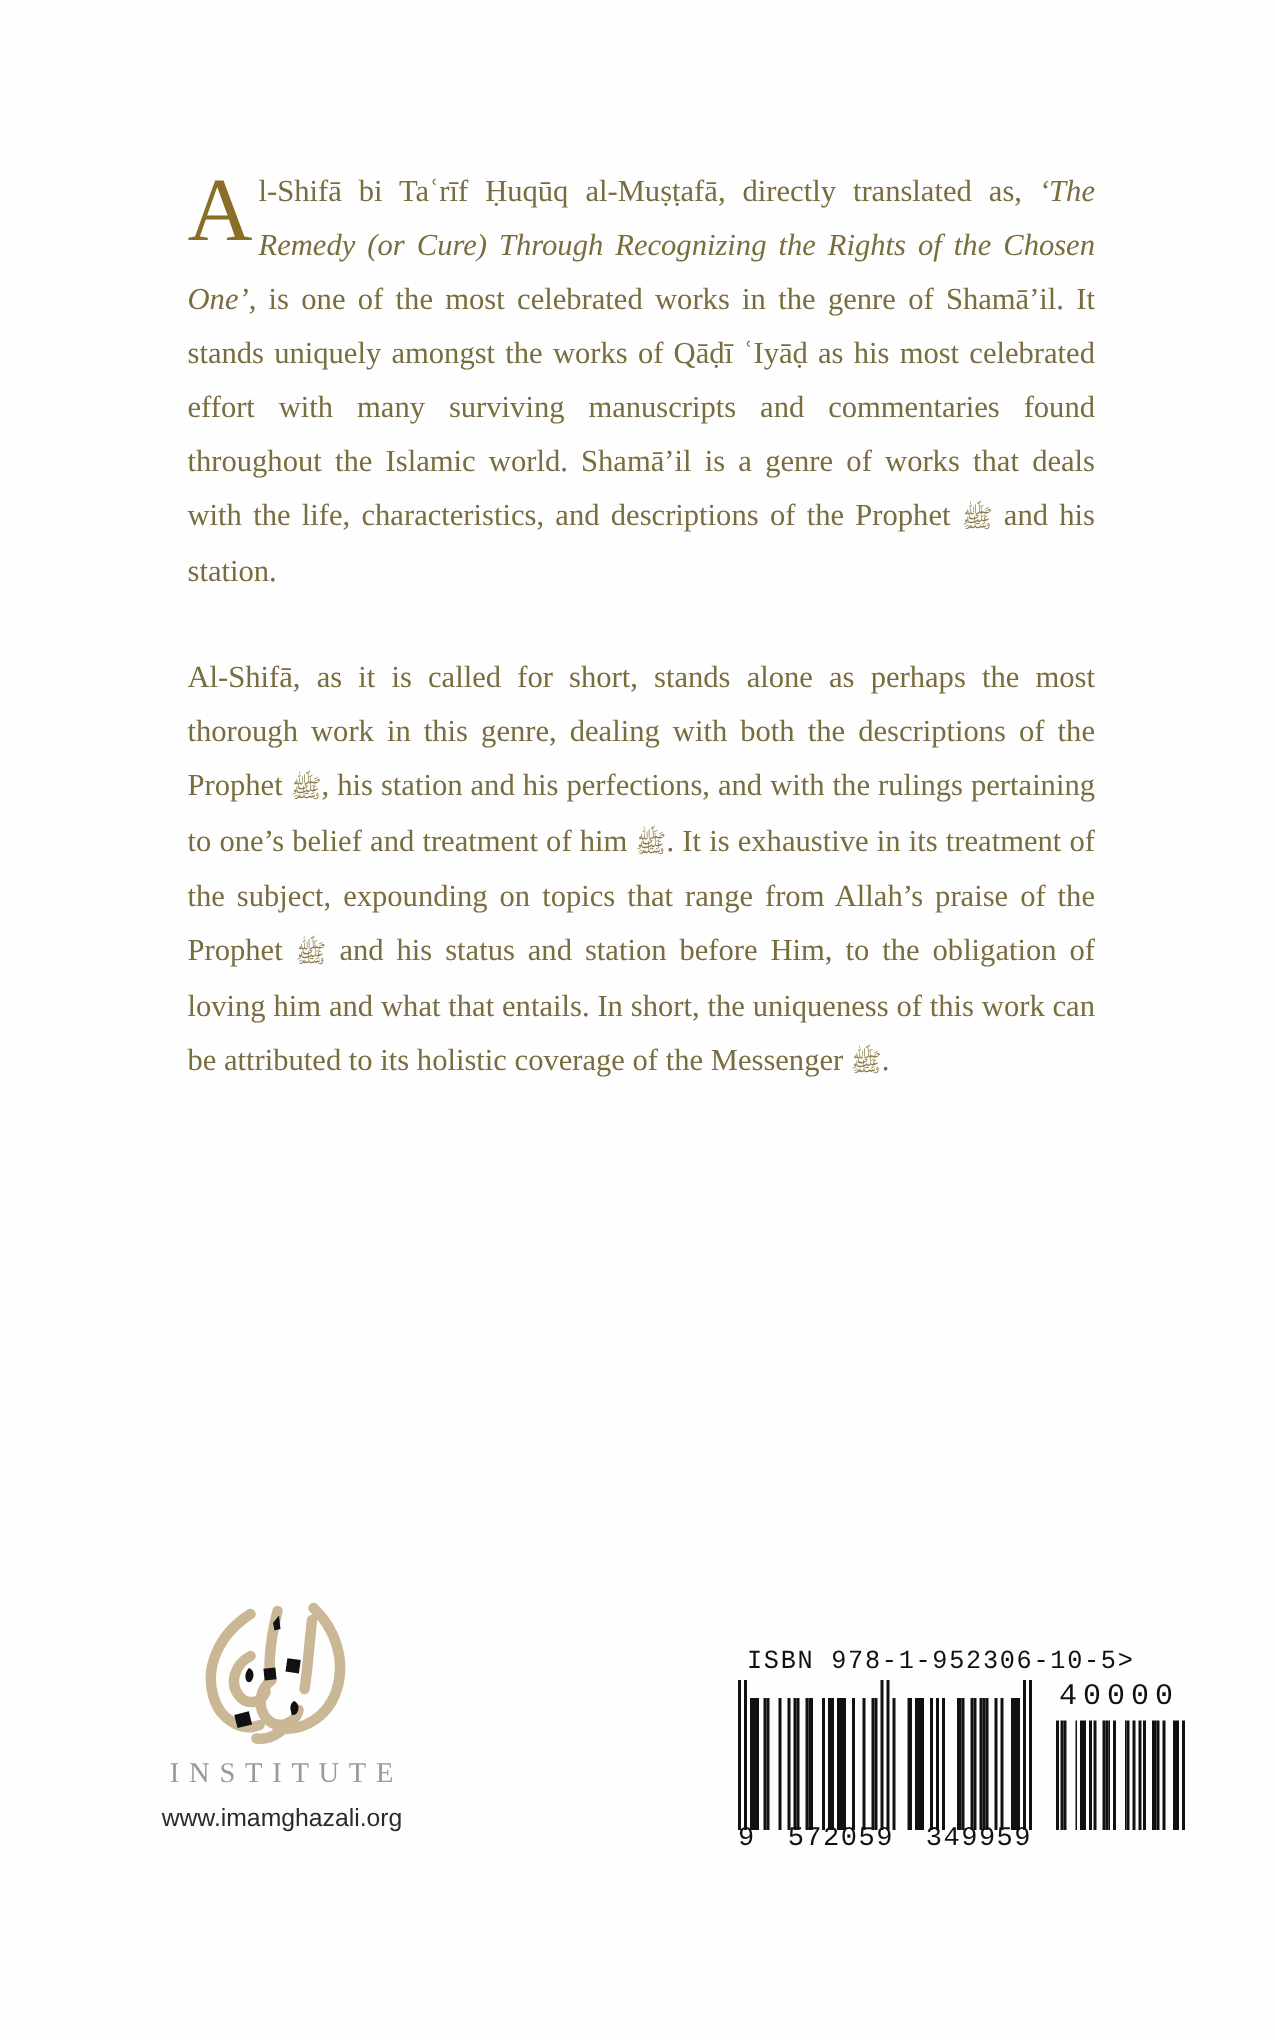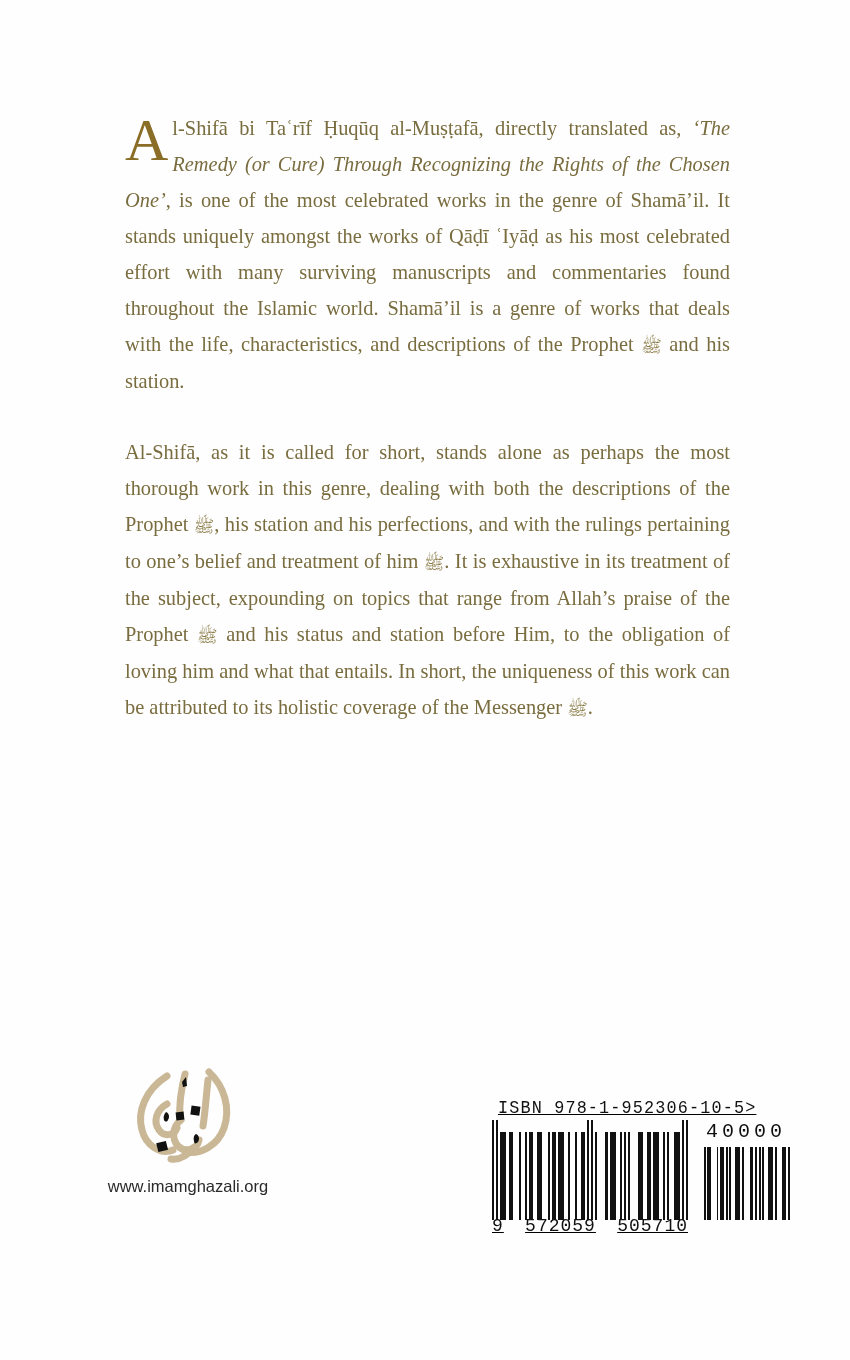--- a/index.html
+++ b/index.html
@@ -104,21 +104,20 @@
     margin: 9px 0 0 0;
     line-height: 19px;
   }
 
   
   .barcode-block {
     position: absolute;
     left: 492px;
     top: 1098px;
     width: 300px;
-    text-decoration: underline;
   }
 
   .isbn-line {
     font-family: "Liberation Mono", monospace;
     font-size: 17.5px;
     letter-spacing: 1.2px;
     color: #111111;
     white-space: nowrap;
     margin: 0 0 2px 6px;
     transform: scaleX(0.96);
@@ -202,20 +201,21 @@
 
       <path d="M59 22 l4 -5 1 9 -4 1 z"></path>
       <rect x="68" y="46" width="9" height="9" transform="rotate(8 72 50)"></rect>
       <rect x="53" y="52" width="8" height="8" transform="rotate(-6 57 56)"></rect>
       <path d="M43 52 c3 1 4 5 2 8 -1 2 -3 2 -4 0 -1 -3 0 -6 2 -8 z"></path>
       <path d="M73 74 c3 1 4 5 2 8 -2 2 -4 2 -4 -1 -1 -3 0 -6 2 -7 z"></path>
       <rect x="34" y="82" width="10" height="9" transform="rotate(-14 39 86)"></rect>
     </g>
   </svg>
 
+  <p class="publisher-sub">INSTITUTE</p>
   <p class="publisher-url">www.imamghazali.org</p>
 
 </div>
 
 <div class="barcode-block">
 
   <div class="isbn-line">ISBN 978-1-952306-10-5&gt;</div>
 
   <div class="barcode-row">
 
@@ -313,21 +313,21 @@
           <i class="short" style="width: 2.06316px;"></i>
           <i class="short" style="width: 2.06316px;"></i>
           <i class="short" style="width: 2.06316px; background: transparent;"></i>
           <i style="width: 2.06316px;"></i>
           <i style="width: 2.06316px; background: transparent;"></i>
           <i style="width: 2.06316px;"></i>
         </div>
       <div class="ean-digits">
         <span>9</span>
         <span>572059</span>
-        <span>505710</span>
+        <span>349959</span>
       </div>
     </div>
 
     <div class="ean-addon">
       <div class="addon-digits">40000</div>
       <div class="addon-bars" id="addon-bars">
           <i style="width: 1.83333px; background: transparent;"></i>
           <i style="width: 1.83333px;"></i>
           <i style="width: 1.83333px; background: transparent;"></i>
           <i style="width: 1.83333px;"></i>

